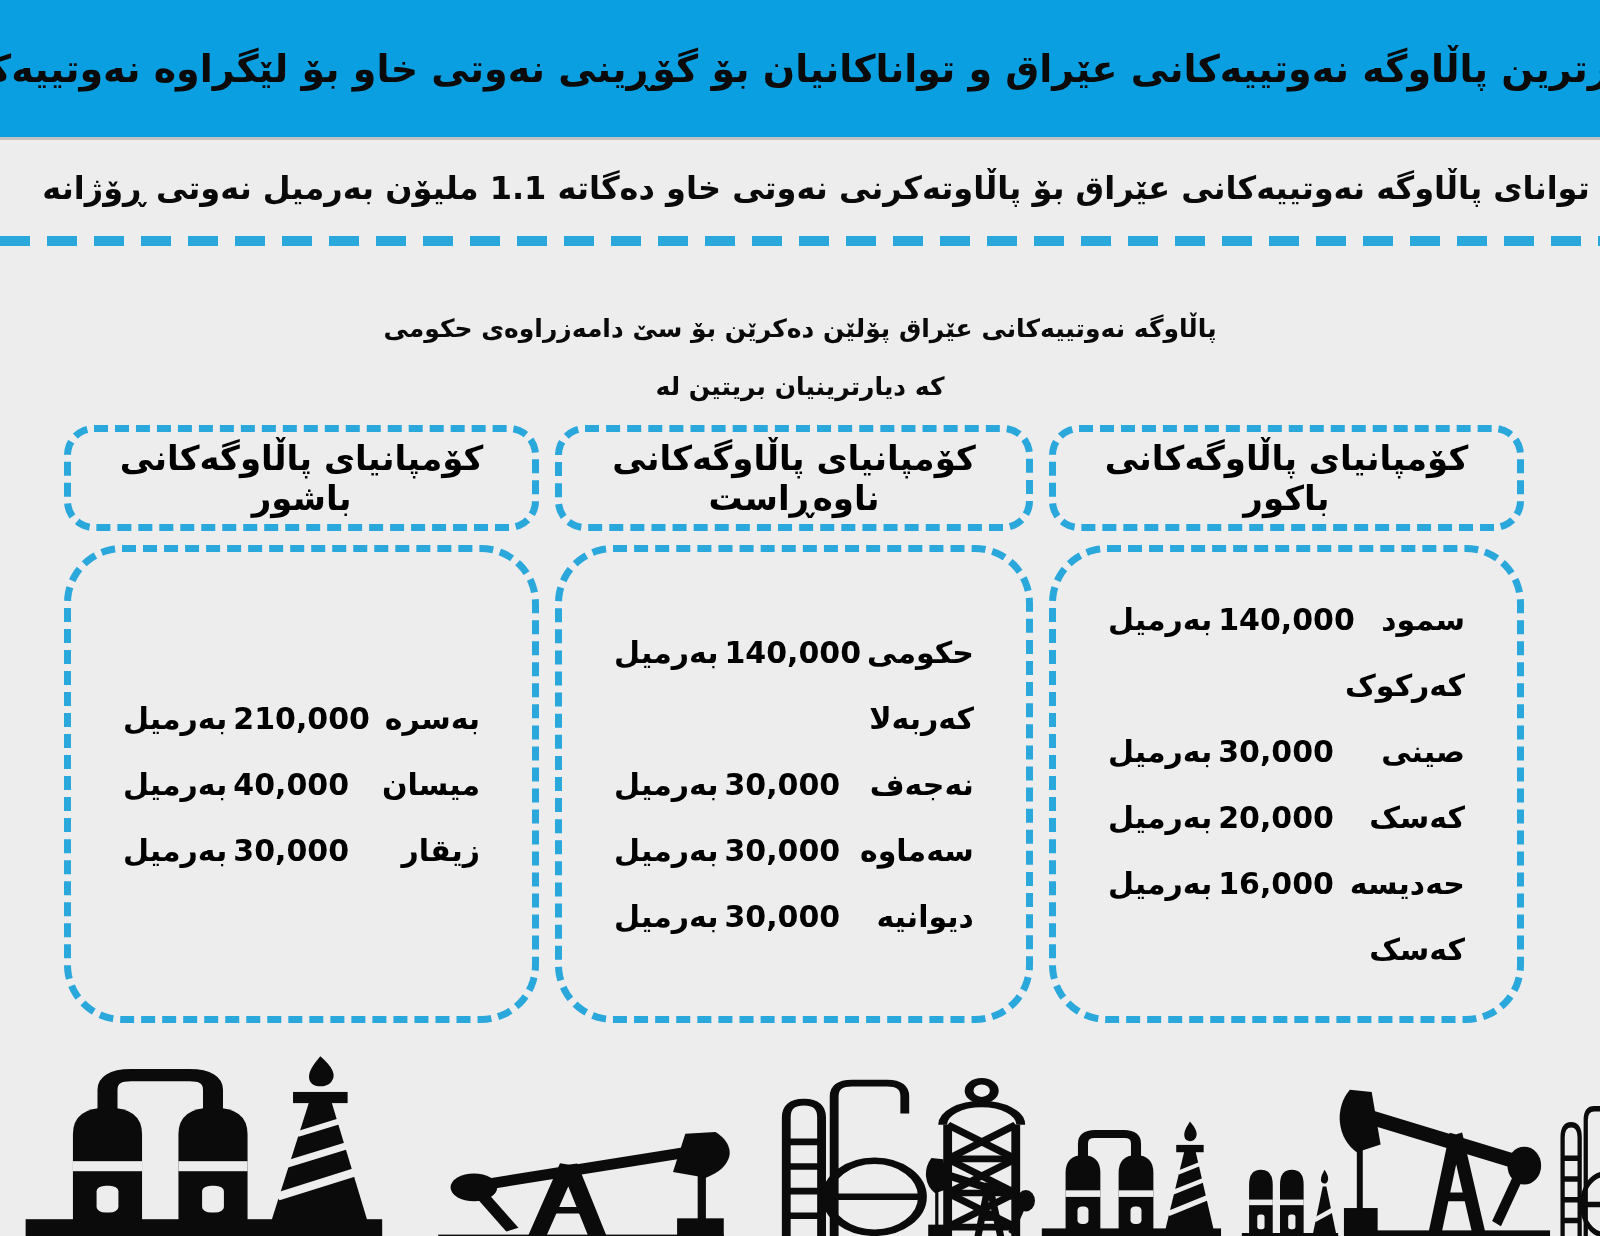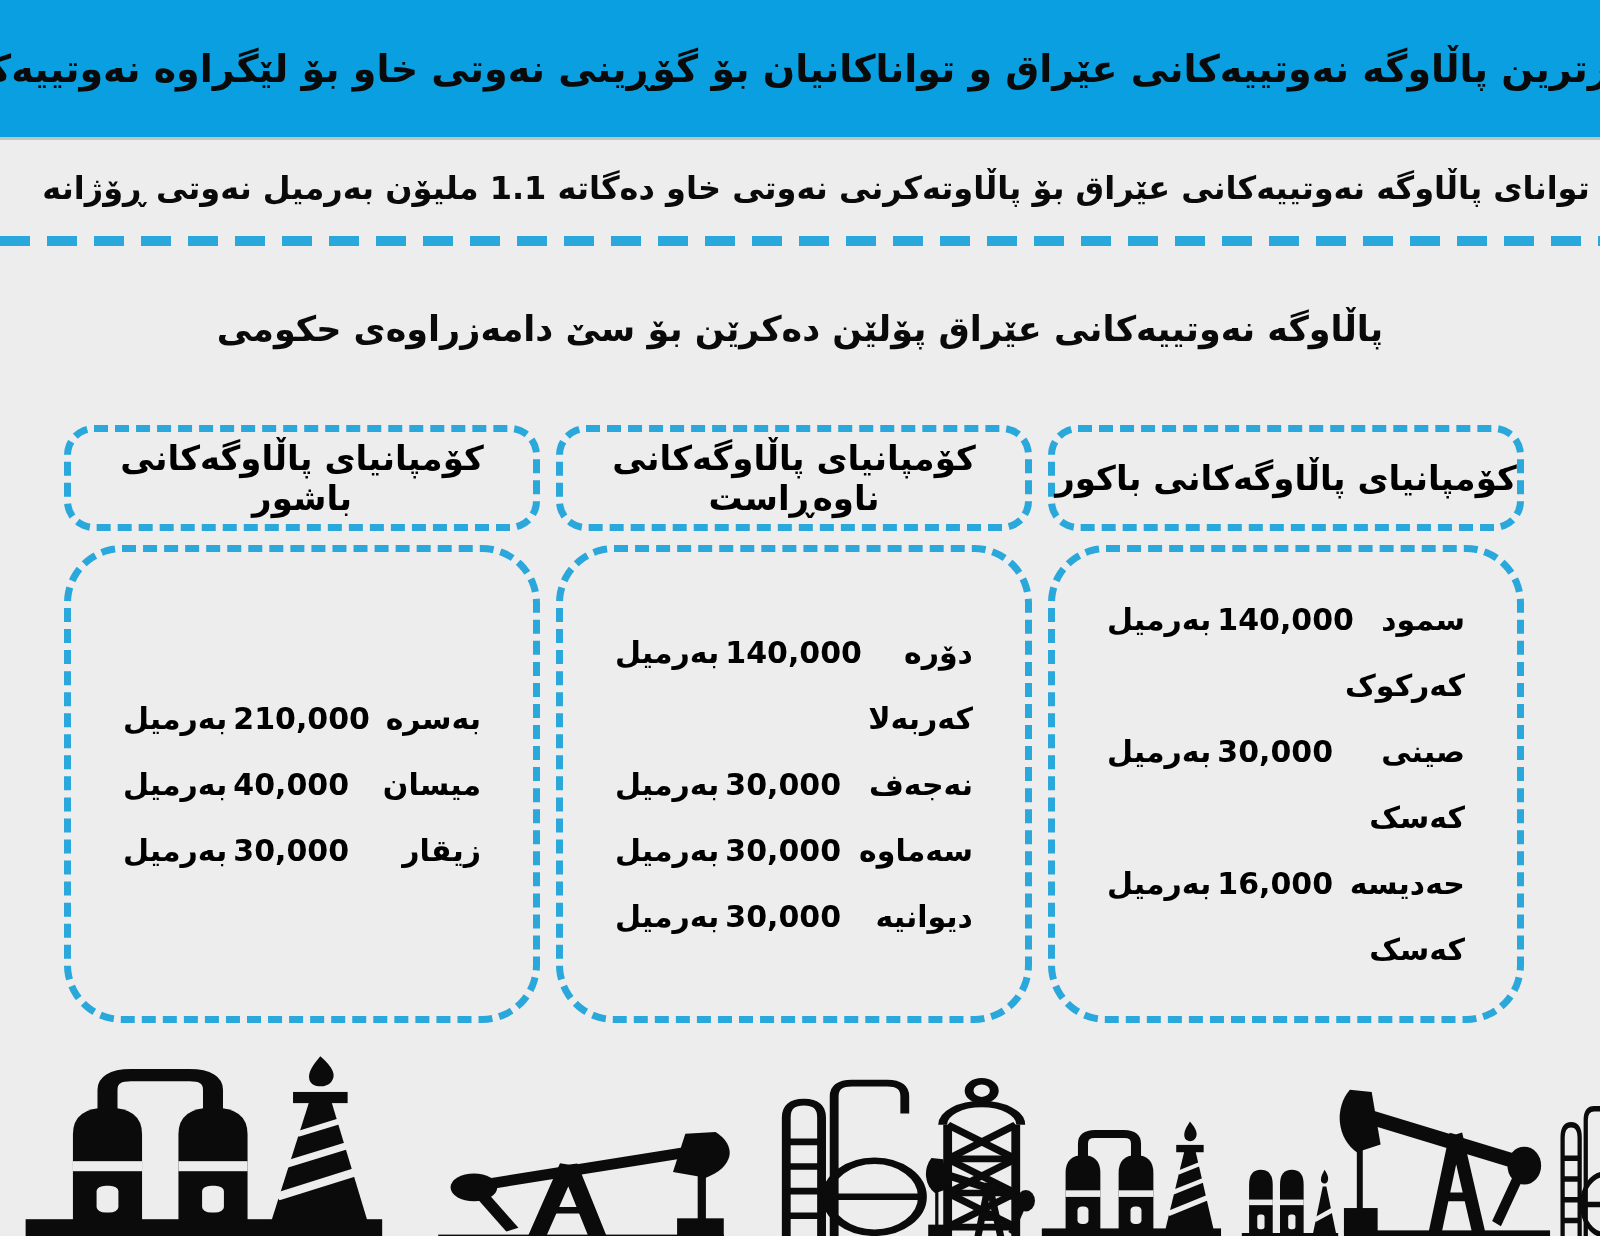--- a/index.html
+++ b/index.html
@@ -44,21 +44,21 @@
   .separator{
     position:absolute;top:236px;left:0;width:1600px;height:10px;
     background:repeating-linear-gradient(to right,
       var(--dash-blue) 0 30px, transparent 30px 47px);
   }
 
   
   .intro{
     position:absolute;top:300px;left:0;width:1600px;
     text-align:center;direction:rtl;
-    font-weight:bold;font-size:35px;line-height:58px;color:#0a0a0a;
+    font-weight:bold;font-size:25px;line-height:58px;color:#0a0a0a;
   }
 
   
   .columns{
     position:absolute;top:425px;left:64px;width:1460px;
     display:flex;flex-direction:row;gap:16px;direction:rtl;
   }
   .column{flex:1;display:flex;flex-direction:column;}
   .col-header{
     border:7px dashed var(--dash-blue);
@@ -103,56 +103,58 @@
   </header>
 
   <div class="subtitle-band">
     <div class="subtitle">توانای پاڵاوگە نەوتییەکانی عێراق بۆ پاڵاوتەکرنی نەوتی خاو دەگاتە 1.1 ملیۆن بەرمیل نەوتی ڕۆژانە</div>
   </div>
 
   <div class="separator"></div>
 
   <div class="intro">
     <div>پاڵاوگە نەوتییەکانی عێراق پۆلێن دەکرێن بۆ سێ دامەزراوەی حکومی</div>
+    <div>کە دیارترینیان بریتین لە</div>
   </div>
 
   <div class="columns">
 
     <div class="column">
       <div class="col-header">کۆمپانیای پاڵاوگەکانی باکور</div>
       <div class="col-body">
         <div class="row">
           <span>سمود</span>
           <span class="rvalue"><span>140,000</span><span>بەرمیل</span></span>
         </div>
         <div class="row">
           <span>کەرکوک</span>
         </div>
         <div class="row">
           <span>صینی</span>
           <span class="rvalue"><span>30,000</span><span>بەرمیل</span></span>
         </div>
         <div class="row">
           <span>کەسک</span>
+          <span class="rvalue"><span>20,000</span><span>بەرمیل</span></span>
         </div>
         <div class="row">
           <span>حەدیسە</span>
           <span class="rvalue"><span>16,000</span><span>بەرمیل</span></span>
         </div>
         <div class="row">
           <span>کەسک</span>
         </div>
       </div>
     </div>
 
     <div class="column">
       <div class="col-header">کۆمپانیای پاڵاوگەکانی ناوەڕاست</div>
       <div class="col-body">
         <div class="row">
-          <span>دۆرە</span>
+          <span>حکومی</span>
           <span class="rvalue"><span>140,000</span><span>بەرمیل</span></span>
         </div>
         <div class="row">
           <span>کەربەلا</span>
         </div>
         <div class="row">
           <span>نەجەف</span>
           <span class="rvalue"><span>30,000</span><span>بەرمیل</span></span>
         </div>
         <div class="row">

